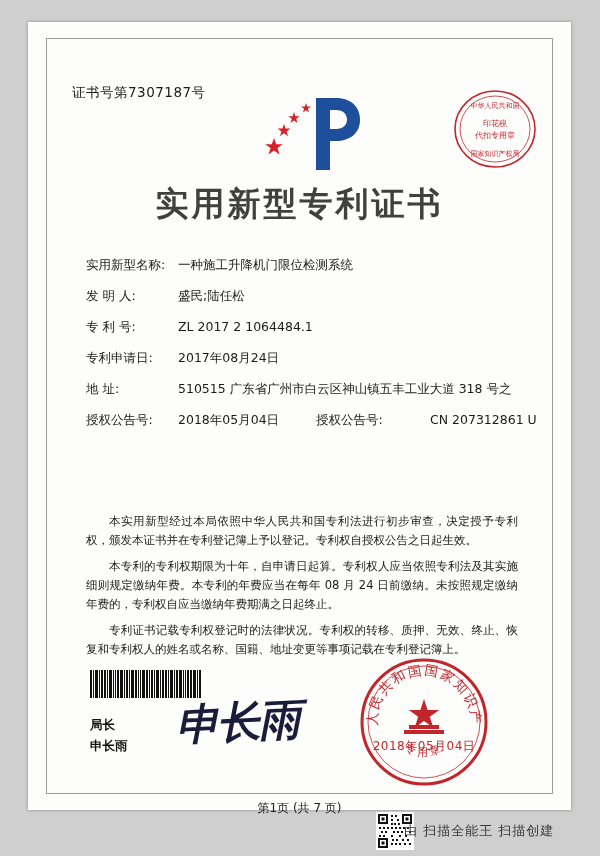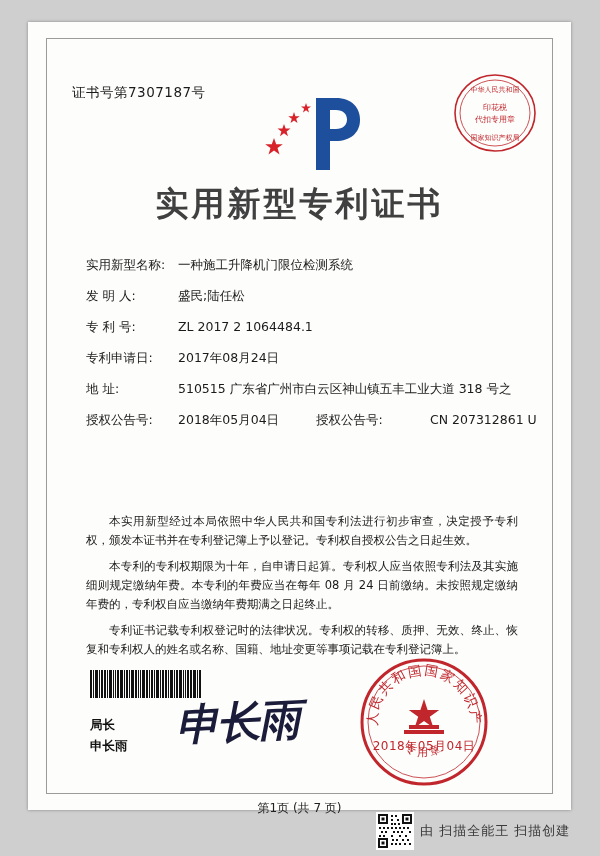--- a/index.html
+++ b/index.html
@@ -50,21 +50,21 @@
     position: absolute;
     left: 232px;
     top: 70px;
     width: 110px;
     height: 85px;
   }
   
   .seal-top {
     position: absolute;
     left: 424px;
-    top: 48px;
+    top: 64px;
     width: 86px;
     height: 86px;
     text-decoration: underline;
   }
   .title {
     position: absolute;
     left: 0;
     right: 0;
     top: 160px;
     text-align: center;
@@ -186,21 +186,21 @@
   
   .qr {
     position: absolute;
     left: 376px;
     top: 812px;
     width: 38px;
     height: 38px;
   }
   .scan-text {
     position: absolute;
-    left: 420px;
+    left: 404px;
     top: 822px;
     font-size: 13px;
     color: #3a3a3a;
     letter-spacing: 1px;
   }
 </style>
 </head>
 <body>
 
 <div class="page">

